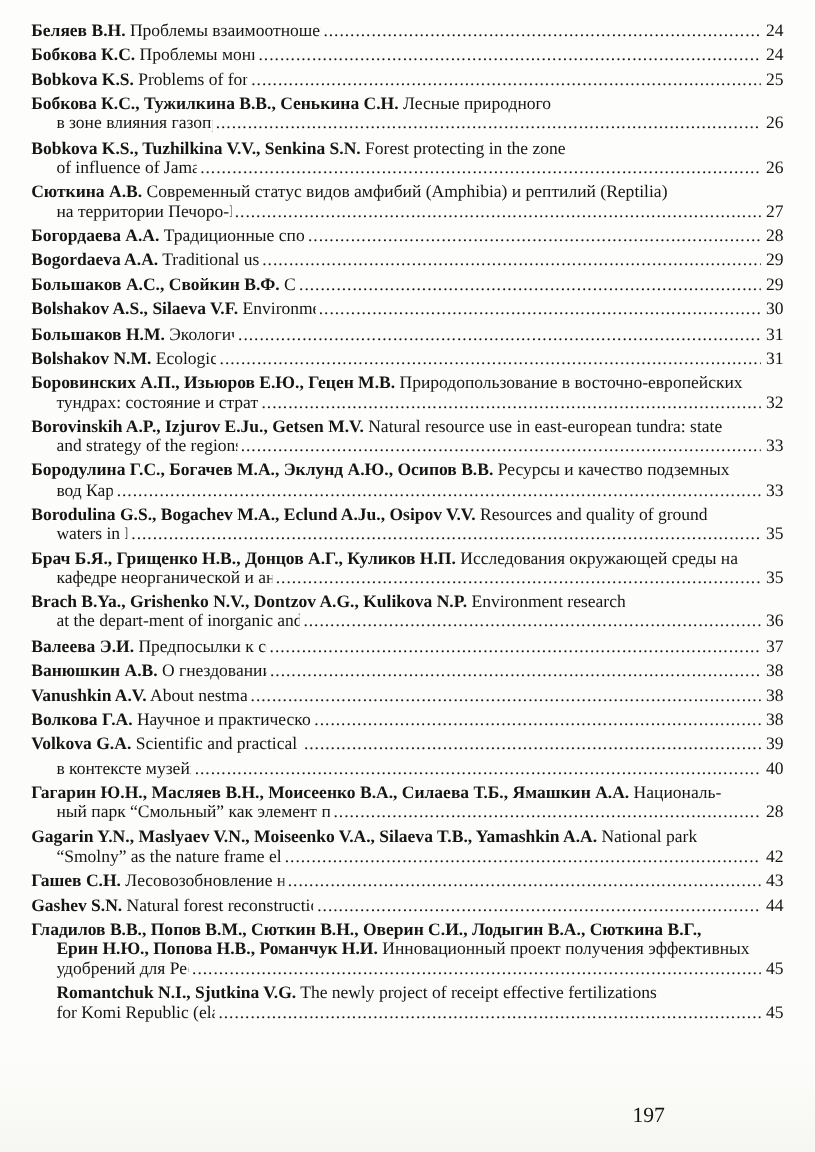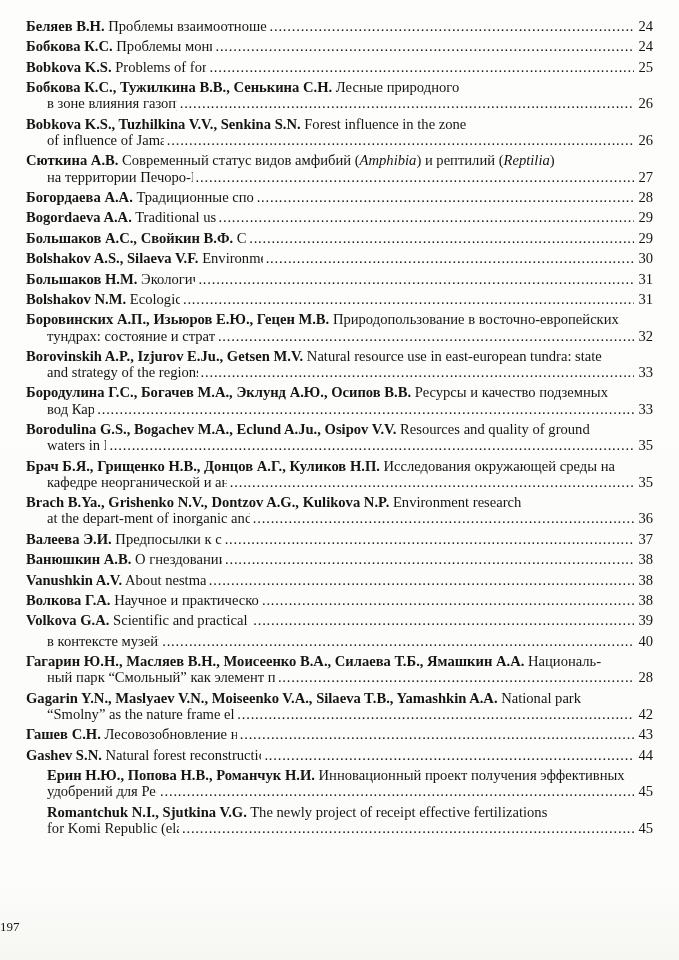--- a/index.html
+++ b/index.html
@@ -37,42 +37,42 @@
     white-space: nowrap;
   }
   .line .text {
     flex: 0 1 auto;
     overflow: hidden;
   }
   .line.cont {
     padding-left: 21px;
   }
   .b { font-weight: 700; margin-top: 27px; }
-  .i { font-style: italic; }
+  .i { }
   .leader {
     flex: 1 1 auto;
     overflow: hidden;
     white-space: nowrap;
     min-width: 8px;
     margin: 0 4px 0 3px;
   }
   .leader::after {
     content: "......................................................................................................................................................................................................";
     letter-spacing: 0.8px;
   }
   .page-num {
     flex: 0 0 auto;
   }
   .footer {
     position: absolute;
     top: 919px;
     left: 0;
     width: 554px;
-    text-align: left;
-    font-size: 13px;
+    text-align: right;
+    font-size: 18px;
   }
 </style>
 </head>
 <body>
 
 <div class="page">
   <div class="toc">
       <div class="entry">
         <div class="line">
           <span class="text"><span class="b">Беляев В.Н.</span><span> Проблемы взаимоотношений недропользователей и владельцев родовых угодий</span></span>
@@ -99,21 +99,21 @@
           <span class="text"><span class="b">Бобкова К.С., Тужилкина В.В., Сенькина С.Н.</span><span> Лесные природного</span></span>
         </div>
         <div class="line cont">
           <span class="text"><span>в зоне влияния газопровода Ямал-Центр</span></span>
           <span class="leader"></span>
           <span class="page-num">26</span>
         </div>
       </div>
       <div class="entry">
         <div class="line">
-          <span class="text"><span class="b">Bobkova K.S., Tuzhilkina V.V., Senkina S.N.</span><span> Forest influence in the zone</span></span>
+          <span class="text"><span class="b">Bobkova K.S., Tuzhilkina V.V., Senkina S.N.</span><span> Forest protecting in the zone</span></span>
         </div>
         <div class="line cont">
           <span class="text"><span>of influence of Jamal-Center gas wire</span></span>
           <span class="leader"></span>
           <span class="page-num">26</span>
         </div>
       </div>
       <div class="entry">
         <div class="line">
           <span class="text"><span class="b">Сюткина А.В.</span><span> Современный статус видов амфибий (</span><span class="i">Amphibia</span><span>) и рептилий (</span><span class="i">Reptilia</span><span>)</span></span>
@@ -296,20 +296,23 @@
         </div>
       </div>
       <div class="entry">
         <div class="line">
           <span class="text"><span class="b">Gashev S.N.</span><span> Natural forest reconstruction after fires in the middle taiga of the Western Siberian</span></span>
           <span class="leader"></span>
           <span class="page-num">44</span>
         </div>
       </div>
       <div class="entry">
+        <div class="line">
+          <span class="text"><span class="b">Гладилов В.В., Попов В.М., Сюткин В.Н., Оверин С.И., Лодыгин В.А., Сюткина В.Г.,</span></span>
+        </div>
         <div class="line cont">
           <span class="text"><span class="b">Ерин Н.Ю., Попова Н.В., Романчук Н.И.</span><span> Инновационный проект получения эффективных</span></span>
         </div>
         <div class="line cont">
           <span class="text"><span>удобрений для Республики Коми</span></span>
           <span class="leader"></span>
           <span class="page-num">45</span>
         </div>
       </div>
       <div class="entry">

